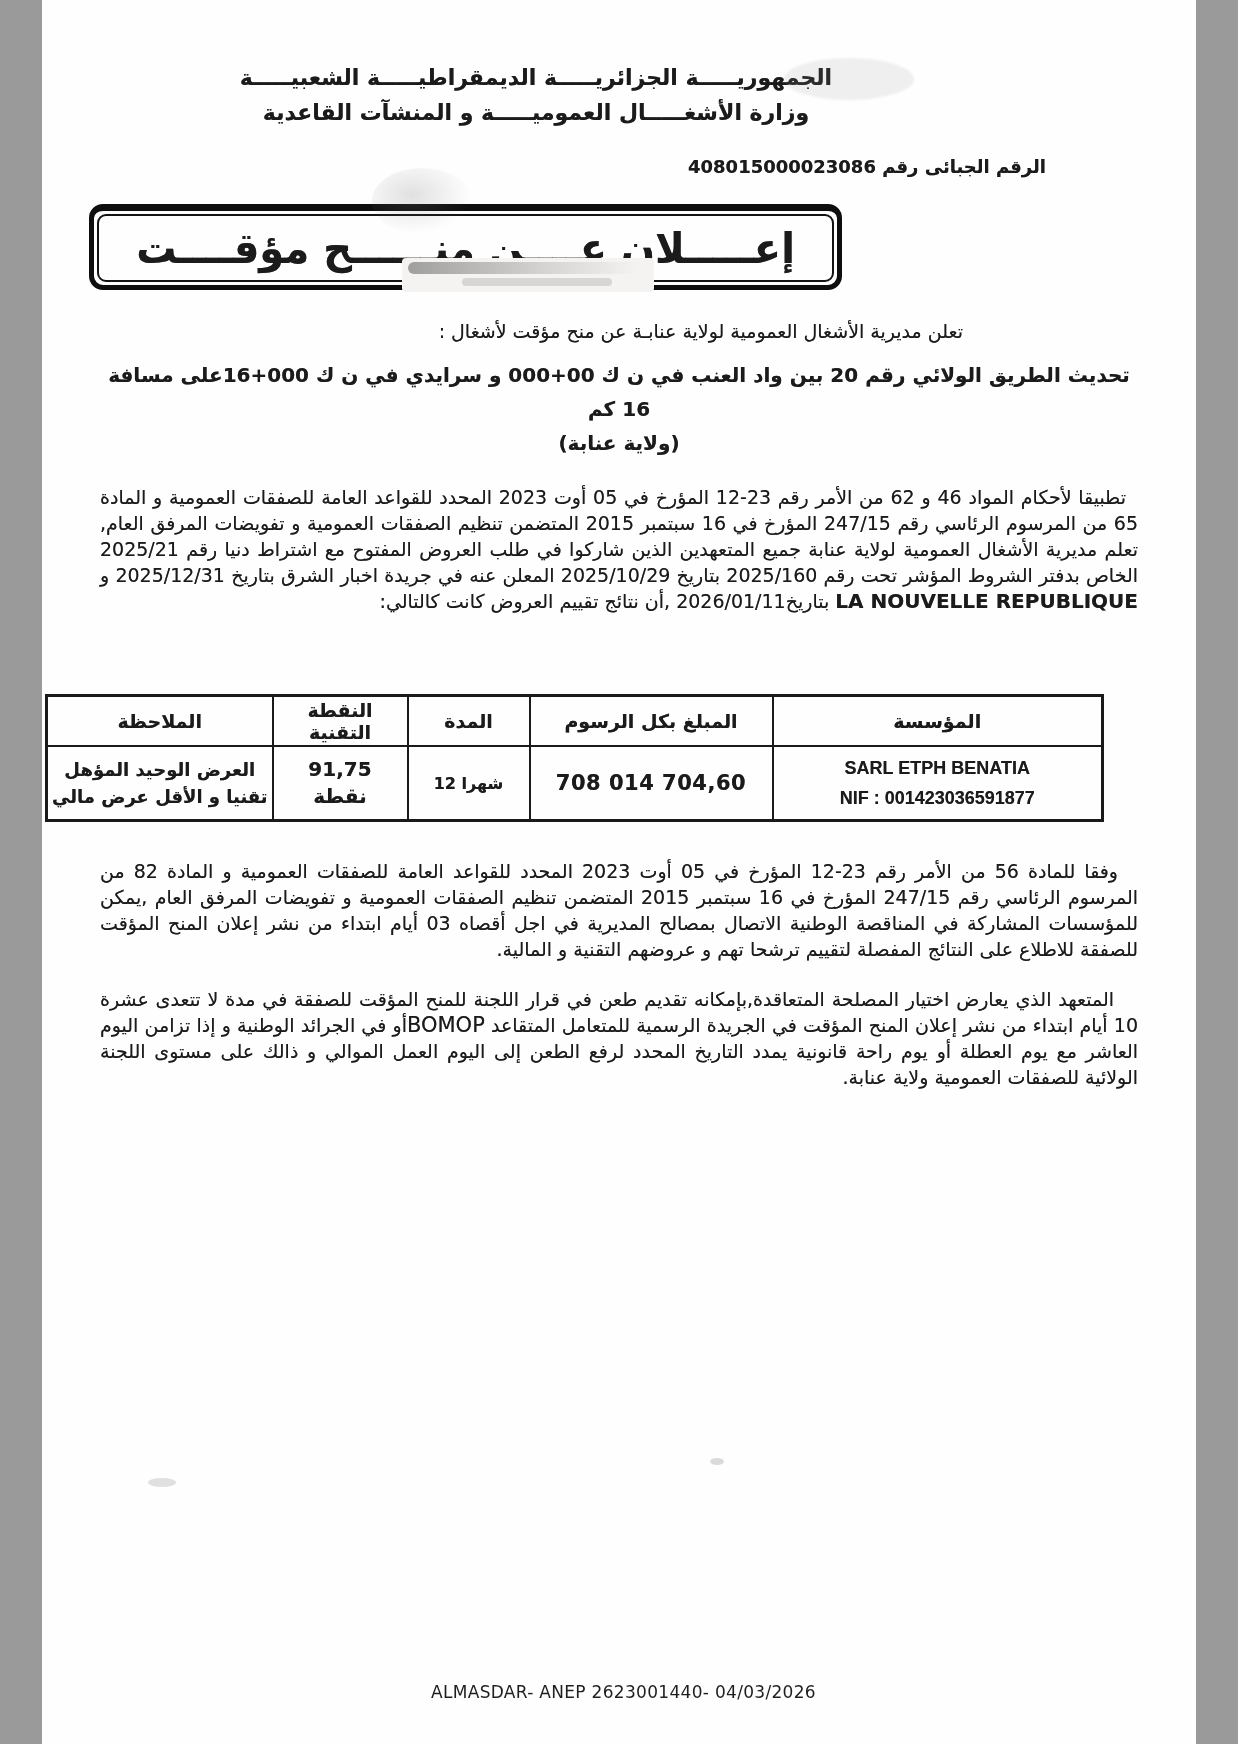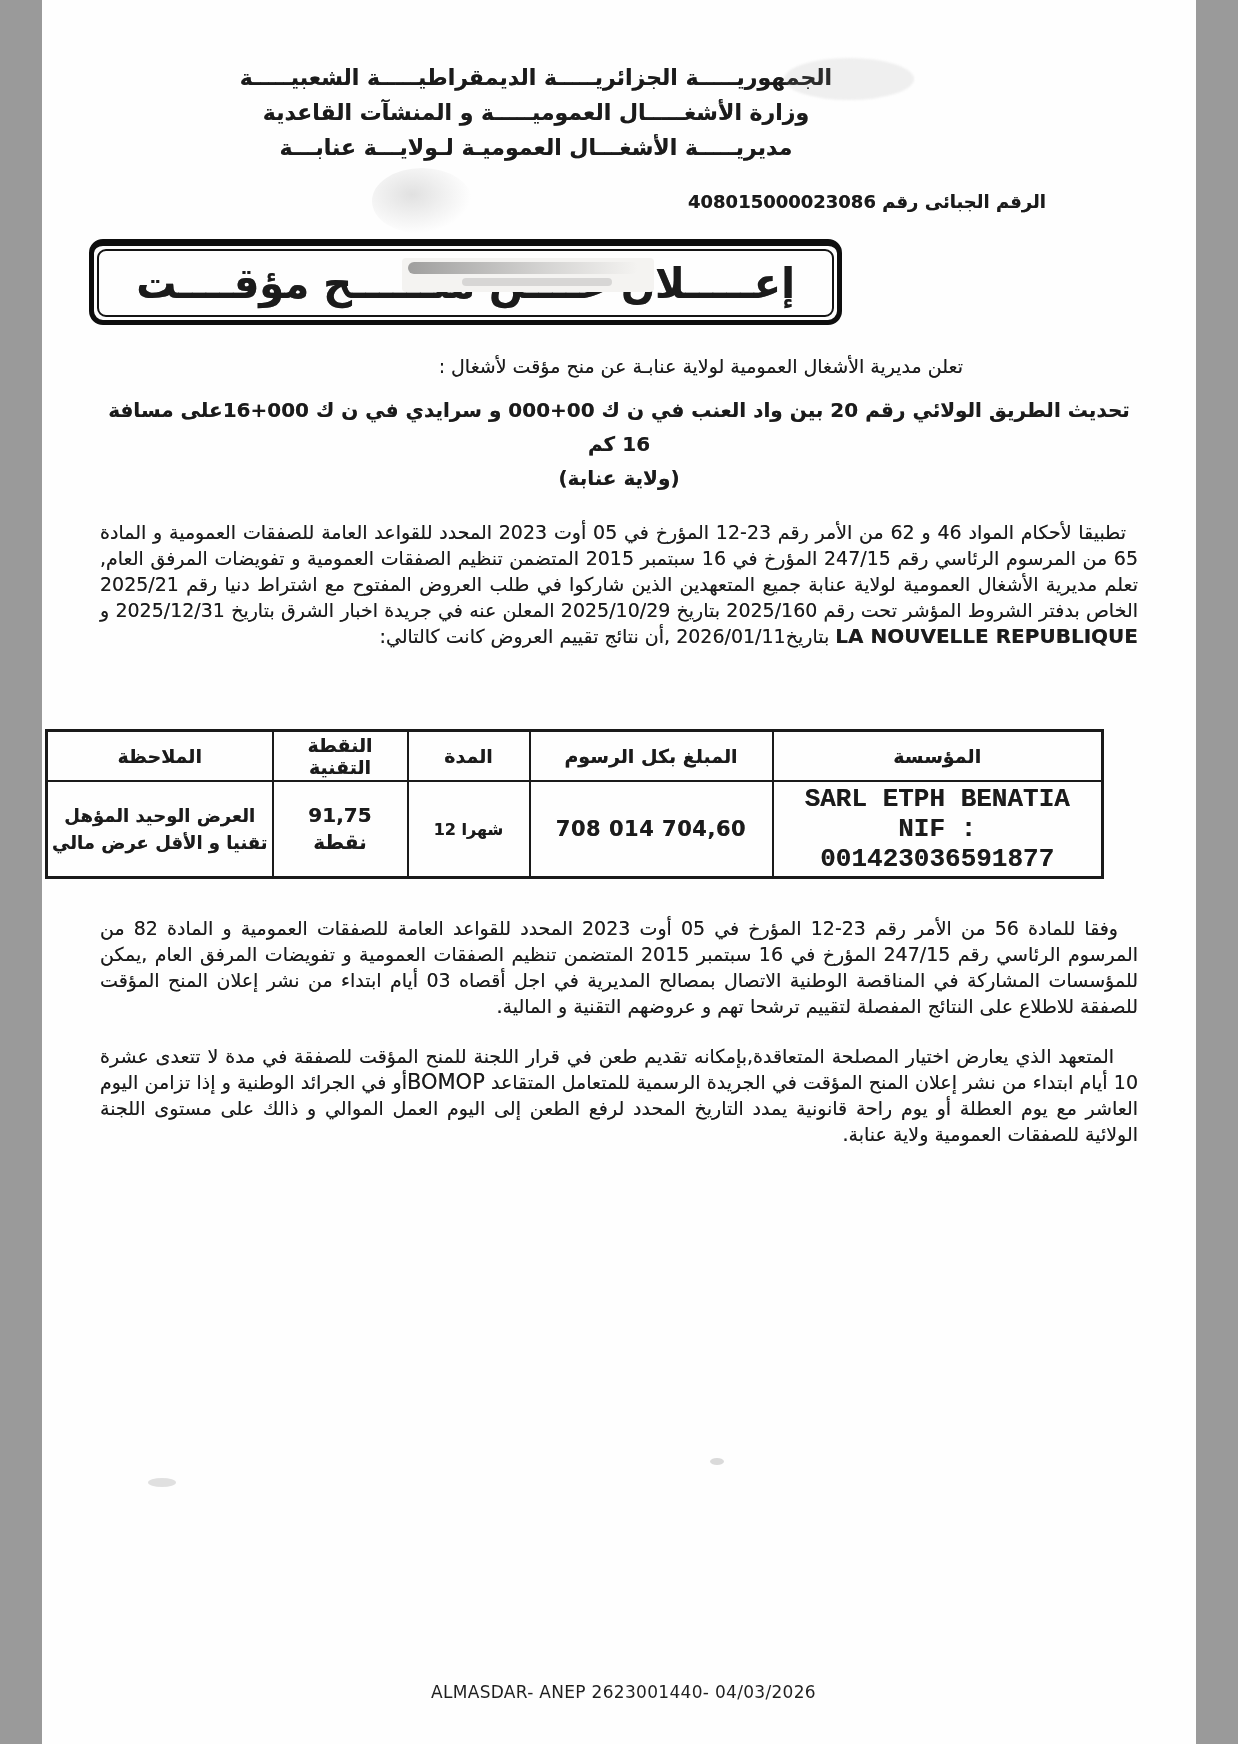--- a/index.html
+++ b/index.html
@@ -43,21 +43,21 @@
     border:3px solid #1a1a1a;
   }
   .award-table th,.award-table td{
     border:2px solid #1a1a1a;text-align:center;vertical-align:middle;
     font-weight:bold;padding:2px 2px;overflow:hidden;
   }
   .award-table th{height:36px;font-size:19px;}
   .award-table td{height:68px;}
   col.c-company{width:330px;} col.c-amount{width:243px;} col.c-duration{width:122px;}
   col.c-score{width:135px;} col.c-remark{width:226px;}
-  .cell-company{direction:ltr;font-family:Liberation Mono, monospace;font-size:26px;line-height:30px;}
+  .cell-company{direction:ltr;font-family:Liberation Sans, sans-serif;font-size:18px;line-height:30px;}
   .cell-amount{direction:ltr;font-size:21px;letter-spacing:.5px;}
   .cell-duration{direction:ltr;font-size:16px;}
   .cell-score{font-size:20px;line-height:27px;}
   .cell-remark{font-size:18px;line-height:27px;}
   
   .doc-footer{
     position:absolute;top:1682px;left:9px;right:0;text-align:center;direction:ltr;
     font-size:17px;color:#1f1f1f;letter-spacing:.3px;text-shadow:none;
   }
   
@@ -75,21 +75,20 @@
   .a-speck3{left:1188px;top:300px;width:10px;height:46px;border-radius:40%;background:rgba(130,130,130,.15);}
 </style>
 </head>
 <body>
 
 <div class="page">
 
   <header class="doc-header">
     <div class="h-line">الجمهوريـــــة الجزائريـــــة الديمقراطيـــــة الشعبيـــــة</div>
     <div class="h-line">وزارة الأشغـــــال العموميـــــة و المنشآت القاعدية</div>
-    <div class="h-line">مديريـــــة الأشغـــال العموميـة لـولايـــة عنابـــة</div>
   </header>
 
   <div class="tax-line">الرقم الجبائى رقم 408015000023086</div>
 
   <div class="title-box">
     <div class="title-inner">
       <span class="title-text">إعـــــلان عــــن منــــــح مؤقــــت</span>
     </div>
   </div>
 

